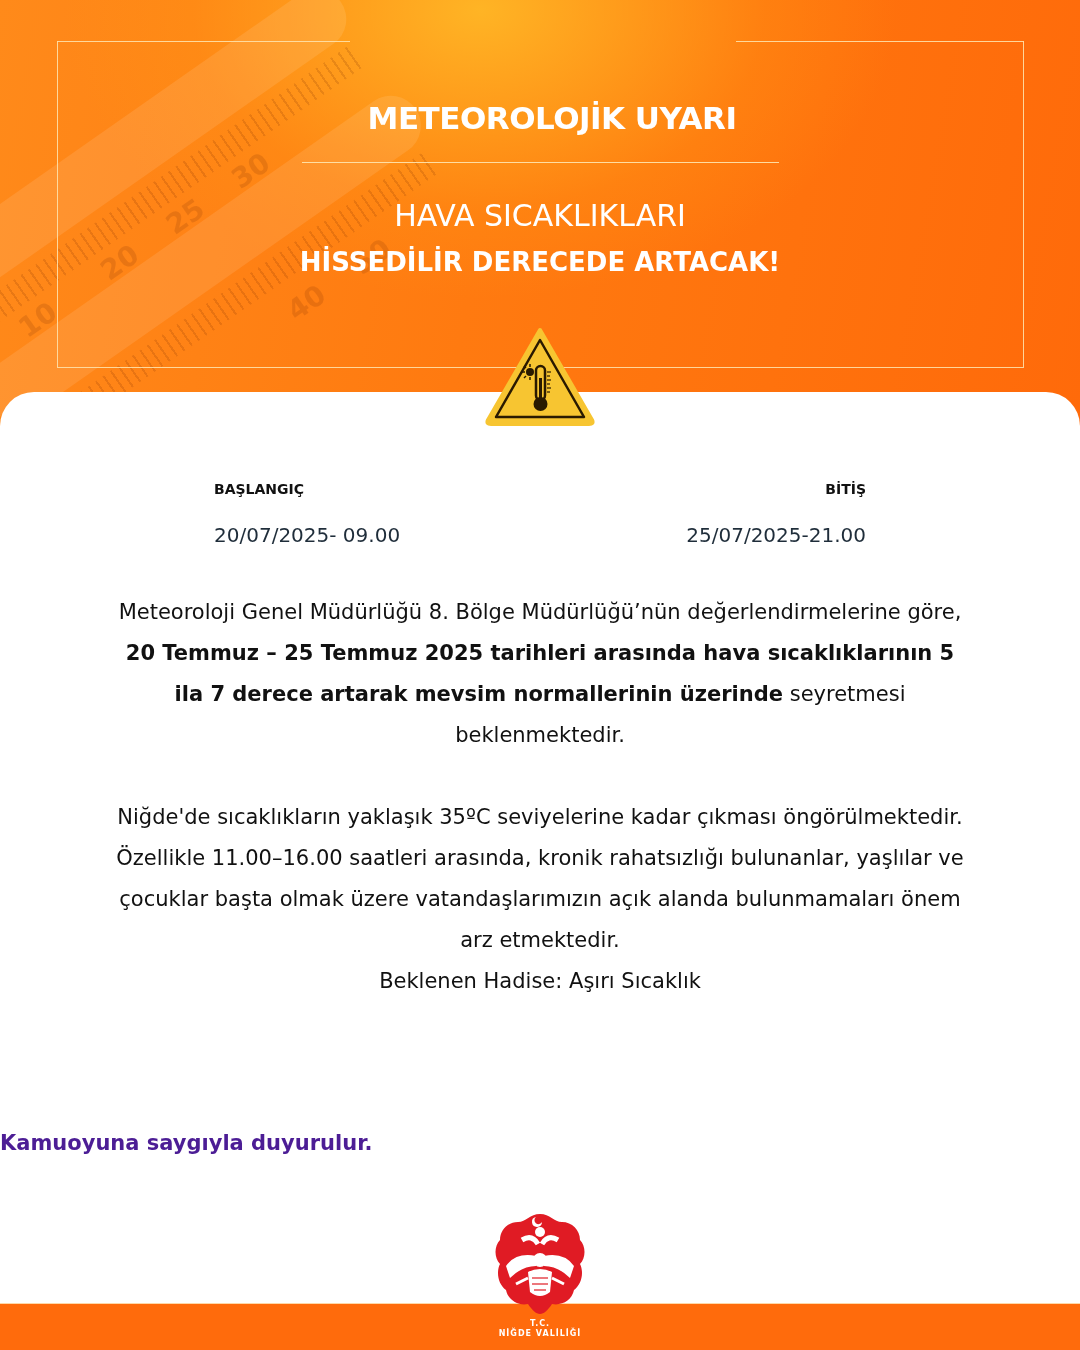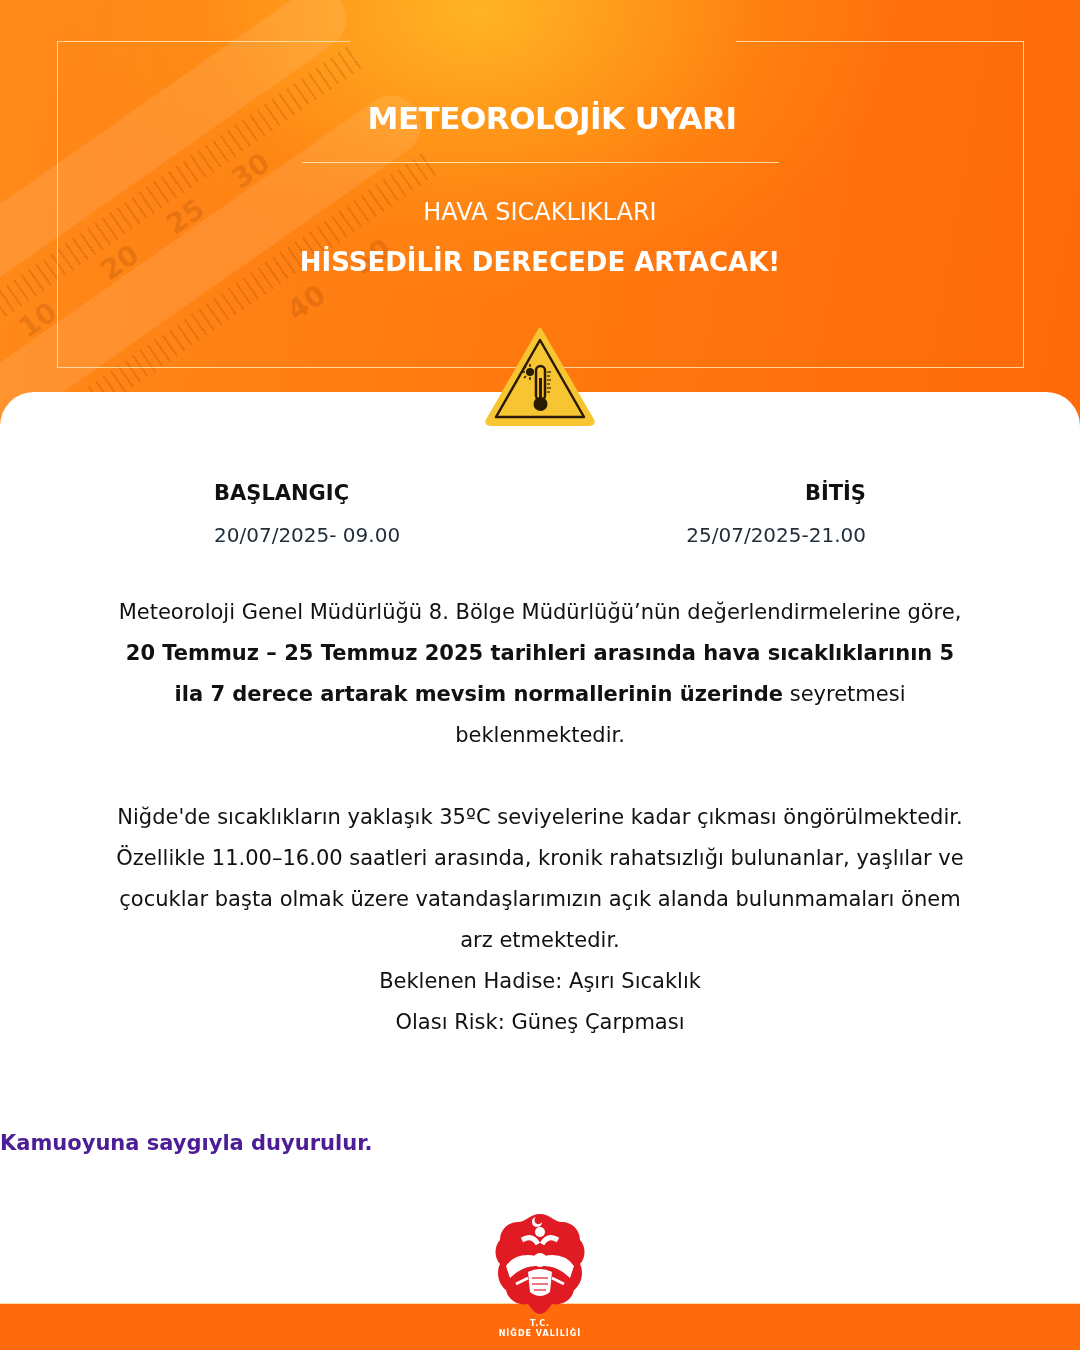--- a/index.html
+++ b/index.html
@@ -43,33 +43,33 @@
   .frame-top-right { position: absolute; left: 736px; top: 41px; width: 288px; height: 1px; background: rgba(255,225,170,0.9); }
   .title {
     position: absolute; left: 0; width: 1080px; top: 100px; text-align: center;
     color: #fff; font-weight: bold; font-size: 31px; letter-spacing: -0.5px;
     font-family: "DejaVu Sans", sans-serif;
     margin-left: 12px;
   }
   .divider { position: absolute; left: 302px; top: 162px; width: 477px; height: 1px; background: rgba(255,225,170,0.95); }
   .sub1 {
     position: absolute; left: 0; width: 1080px; top: 198px; text-align: center;
-    color: #fff; font-size: 24px; font-family: "DejaVu Sans", sans-serif; font-weight: normal;
+    color: #fff; font-size: 30px; font-family: "DejaVu Sans", sans-serif; font-weight: normal;
   }
   .sub2 {
     position: absolute; left: 0; width: 1080px; top: 247px; text-align: center;
     color: #fff; font-size: 26px; font-weight: bold; font-family: "DejaVu Sans", sans-serif;
   }
   .card {
     position: absolute; left: 0; top: 392px; width: 1080px; height: 912px;
     background: #ffffff; border-radius: 34px 34px 0 0;
   }
   .warn-icon { position: absolute; left: 484px; top: 326px; width: 112px; height: 100px; }
   .date-label {
-    position: absolute; top: 481px; font-size: 21px; font-weight: bold; color: #111;
+    position: absolute; top: 481px; font-size: 14px; font-weight: bold; color: #111;
     font-family: "DejaVu Sans", sans-serif;
   }
   .date-value {
     position: absolute; top: 523px; font-size: 20px; color: #1f2d3a;
     font-family: "DejaVu Sans", sans-serif;
   }
   .start-label { left: 214px; }
   .start-value { left: 214px; }
   .end-label { right: 214px; text-align: right; }
   .end-value { right: 214px; text-align: left; }
@@ -151,21 +151,20 @@
 <div class="date-label end-label">BİTİŞ</div>
 <div class="date-value end-value">25/07/2025-21.00</div>
 
 <div class="body-text para1">
   <span>Meteoroloji Genel Müdürlüğü 8. Bölge Müdürlüğü’nün değerlendirmelerine göre, </span><b>20 Temmuz – 25 Temmuz 2025 tarihleri arasında hava sıcaklıklarının 5 ila 7 derece artarak mevsim normallerinin üzerinde</b><span> seyretmesi beklenmektedir.</span>
 </div>
 
 <div class="body-text para2">
   <div>Niğde'de sıcaklıkların yaklaşık 35ºC seviyelerine kadar çıkması öngörülmektedir. Özellikle 11.00–16.00 saatleri arasında, kronik rahatsızlığı bulunanlar, yaşlılar ve çocuklar başta olmak üzere vatandaşlarımızın açık alanda bulunmamaları önem arz etmektedir.</div>
   <div>Beklenen Hadise: Aşırı Sıcaklık</div>
-  <div>Olası Risk: Güneş Çarpması</div>
 </div>
 
 <div class="closing">Kamuoyuna saygıyla duyurulur.</div>
 
 <div class="bottom-strip"></div>
 
 <svg class="emblem" viewBox="0 0 96 108">
   <path d="M48 6 C58 6 62 14 70 14 C80 14 88 22 88 32 C94 38 94 50 88 56 C92 64 90 76 82 82 C80 92 70 98 60 96 C56 102 52 106 48 106 C44 106 40 102 36 96 C26 98 16 92 14 82 C6 76 4 64 8 56 C2 50 2 38 8 32 C8 22 16 14 26 14 C34 14 38 6 48 6 Z" fill="#e01b24"></path>
   <path d="M44 9 a5 5 0 1 0 6 5 a4 4 0 1 1 -6 -5 Z" fill="#fff"></path>
   <circle cx="48" cy="24" r="5" fill="#fff"></circle>

